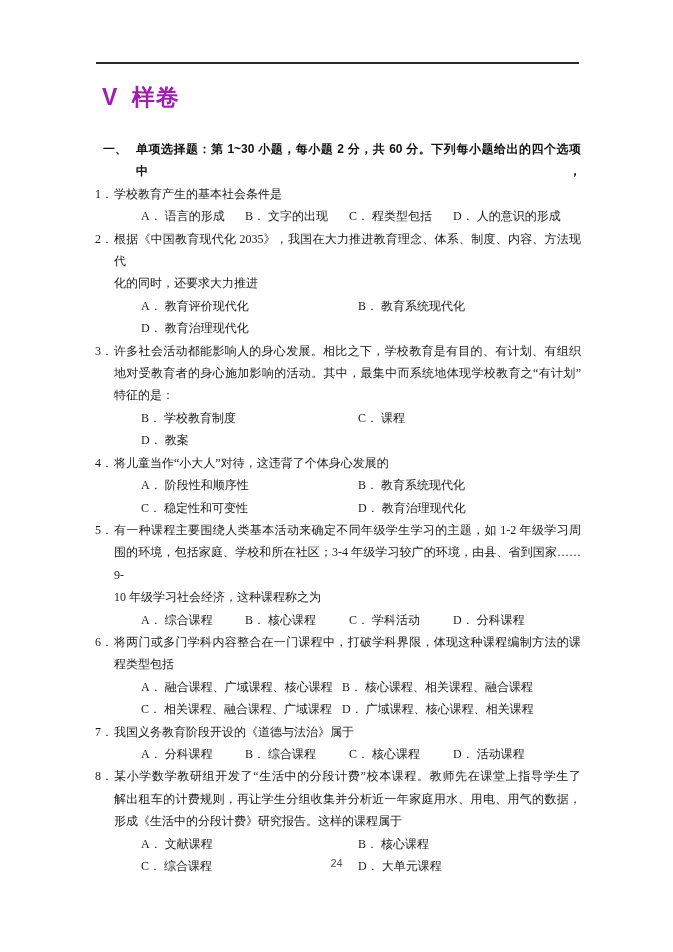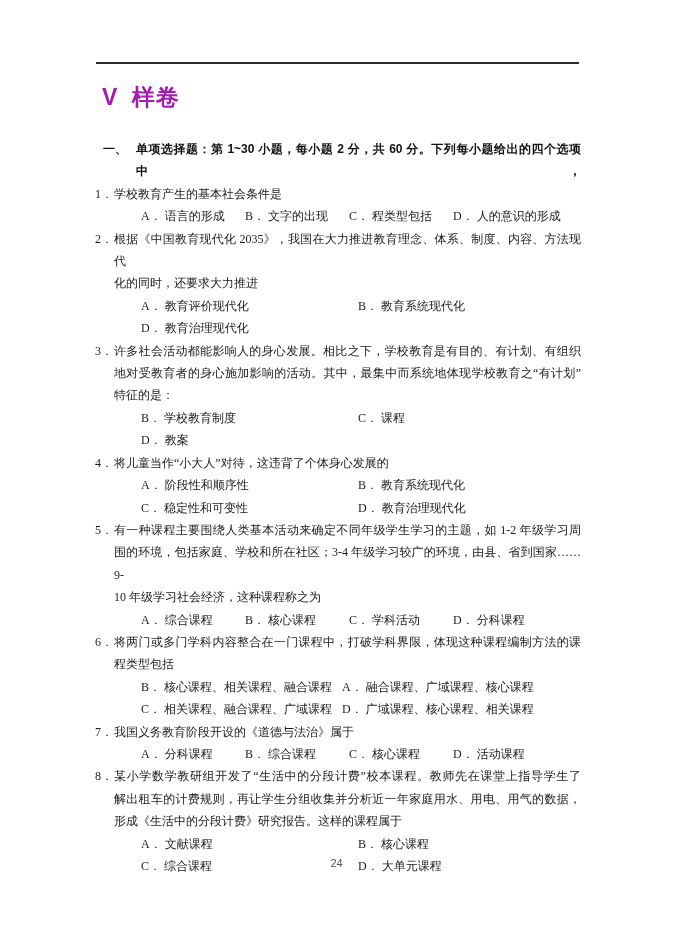--- a/index.html
+++ b/index.html
@@ -127,22 +127,22 @@
               <span class="opt"><span class="opt-label">D．</span><span class="opt-text">分科课程</span></span>
             </div>
           </div>
         </div>
         <div class="q">
           <span class="q-num">6．</span>
           <div class="q-body">
             <div class="fill">将两门或多门学科内容整合在一门课程中，打破学科界限，体现这种课程编制方法的课</div>
             <div>程类型包括</div>
             <div class="opts-grid narrow">
+              <span class="opt"><span class="opt-label">A．</span><span class="opt-text">融合课程、广域课程、核心课程</span></span>
               <span class="opt"><span class="opt-label">B．</span><span class="opt-text">核心课程、相关课程、融合课程</span></span>
-              <span class="opt"><span class="opt-label">A．</span><span class="opt-text">融合课程、广域课程、核心课程</span></span>
               <span class="opt"><span class="opt-label">C．</span><span class="opt-text">相关课程、融合课程、广域课程</span></span>
               <span class="opt"><span class="opt-label">D．</span><span class="opt-text">广域课程、核心课程、相关课程</span></span>
             </div>
           </div>
         </div>
         <div class="q">
           <span class="q-num">7．</span>
           <div class="q-body">
             <div>我国义务教育阶段开设的《道德与法治》属于</div>
             <div class="opts-row">

